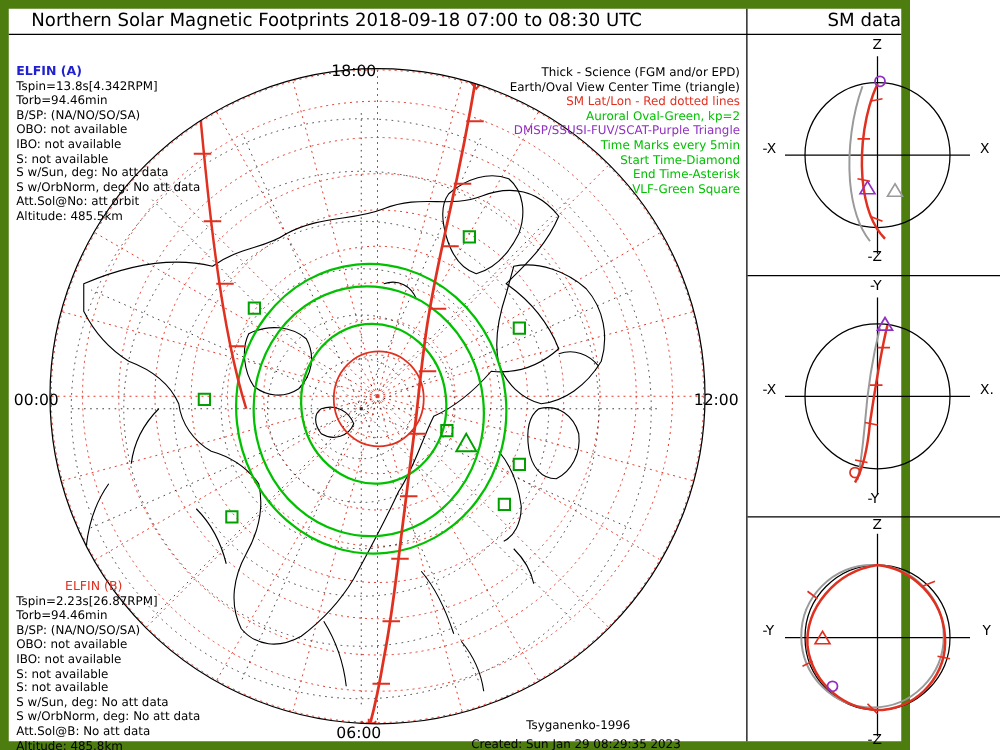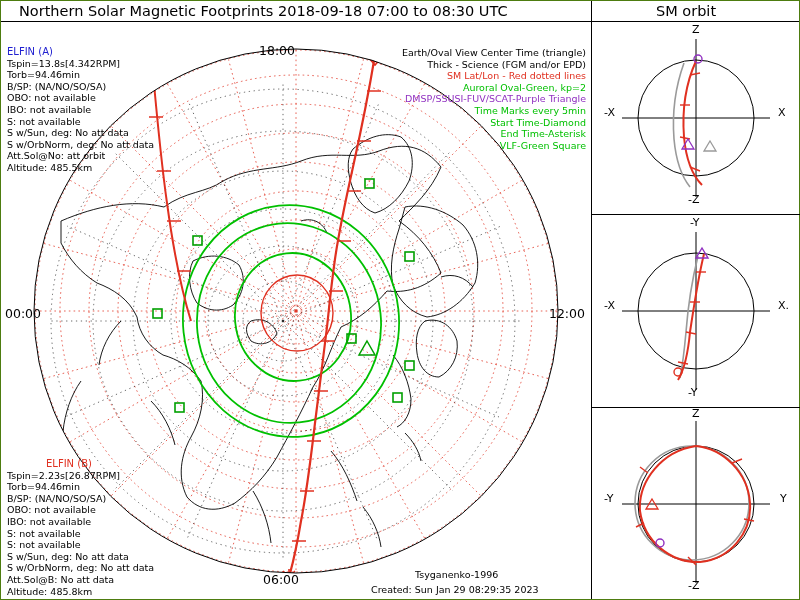--- a/index.html
+++ b/index.html
@@ -1,17 +1,17 @@
 <!DOCTYPE html>
 <html><head>
 <meta charset="utf-8">
 <style>
   html,body{margin:0;padding:0;background:#ffffff;}
   body{width:800px;height:600px;overflow:hidden;font-family:"DejaVu Sans",sans-serif;}
-  #root{position:relative;width:800px;height:600px;border:1px solid #4d7c0f;box-sizing:border-box;background:#fff;}
+  #root{position:relative;width:728px;height:600px;border:7px solid #4d7c0f;box-sizing:border-box;background:#fff;}
   .title{position:absolute;left:18px;top:2px;font-size:14.5px;color:#000;white-space:nowrap;letter-spacing:0px;}
   .orbit-title{position:absolute;left:655px;top:2px;font-size:14.5px;color:#000;}
   .vline{position:absolute;top:0;bottom:0;width:1px;background:#000;}
   .hline{position:absolute;left:0;right:0;height:1px;background:#000;}
   .panel-div{position:absolute;height:1px;background:#000;}
 
   
   #mapwrap{position:absolute;left:0;top:20px;width:590px;height:579px;overflow:hidden;}
   #map{position:absolute;left:0;top:0;width:590px;height:579px;}
 
@@ -24,21 +24,21 @@
   
   .legend{position:absolute;font-size:9.5px;line-height:11.6px;white-space:nowrap;}
   #legend-right{left:385px;top:26px;text-align:right;width:200px;}
   #legend-right div{text-align:right;}
   .lg-black{color:#000;}
   .lg-red{color:#e03020;}
   .lg-green{color:#00c000;}
   .lg-purple{color:#9030c0;}
 
   #legend-a{left:6px;top:25px;color:#000;}
-  #legend-a .hdr{color:#2020d0;font-weight:normal;}
+  #legend-a .hdr{color:#2020d0;font-weight:bold;}
   #legend-b{left:6px;top:437px;color:#000;}
   #legend-b .hdr{color:#e03020;font-weight:normal;margin-left:39px;}
   .legend .hdr{font-size:10px;}
 
   #model-label{position:absolute;left:414px;top:548px;font-size:9.5px;color:#000;}
   #created-label{position:absolute;left:370px;top:563px;font-size:9.5px;color:#000;}
 
   
   #orbits{position:absolute;left:591px;top:20px;width:208px;height:579px;}
   .opanel{position:absolute;left:0;width:208px;height:193px;}
@@ -46,21 +46,21 @@
   #op2{top:193px;}
   #op3{top:386px;}
   .oax{position:absolute;font-size:11px;color:#000;}
 </style>
 </head>
 <body>
 
 <div id="root">
 
   <div class="title">Northern Solar Magnetic Footprints 2018-09-18 07:00 to 08:30 UTC</div>
-  <div class="orbit-title">SM orbit</div>
+  <div class="orbit-title">SM data</div>
 
   <div class="hline" style="top:20px;"></div>
   <div class="vline" style="left:590px;"></div>
 
   <div id="mapwrap">
     <svg id="map" viewBox="0 0 590 579">
       <defs>
         <clipPath id="diskclip">
             <circle cx="295" cy="290" r="262"></circle>
           </clipPath>
@@ -231,22 +231,22 @@
 
       <circle cx="295" cy="290" r="262" fill="none" stroke="#000" stroke-width="1"></circle>
     </svg>
 
     <div class="clock" id="lt-1200">12:00</div>
     <div class="clock" id="lt-0000">00:00</div>
     <div class="clock" id="lt-1800">18:00</div>
     <div class="clock" id="lt-0600">06:00</div>
 
     <div class="legend" id="legend-right">
+      <div class="lg-black">Thick - Science (FGM and/or EPD)</div>
       <div class="lg-black">Earth/Oval View Center Time (triangle)</div>
-      <div class="lg-black">Thick - Science (FGM and/or EPD)</div>
       <div class="lg-red">SM Lat/Lon - Red dotted lines</div>
       <div class="lg-green">Auroral Oval-Green, kp=2</div>
       <div class="lg-purple">DMSP/SSUSI-FUV/SCAT-Purple Triangle</div>
       <div class="lg-green">Time Marks every 5min</div>
       <div class="lg-green">Start Time-Diamond</div>
       <div class="lg-green">End Time-Asterisk</div>
       <div class="lg-green">VLF-Green Square</div>
     </div>
 
     <div class="legend" id="legend-a">

